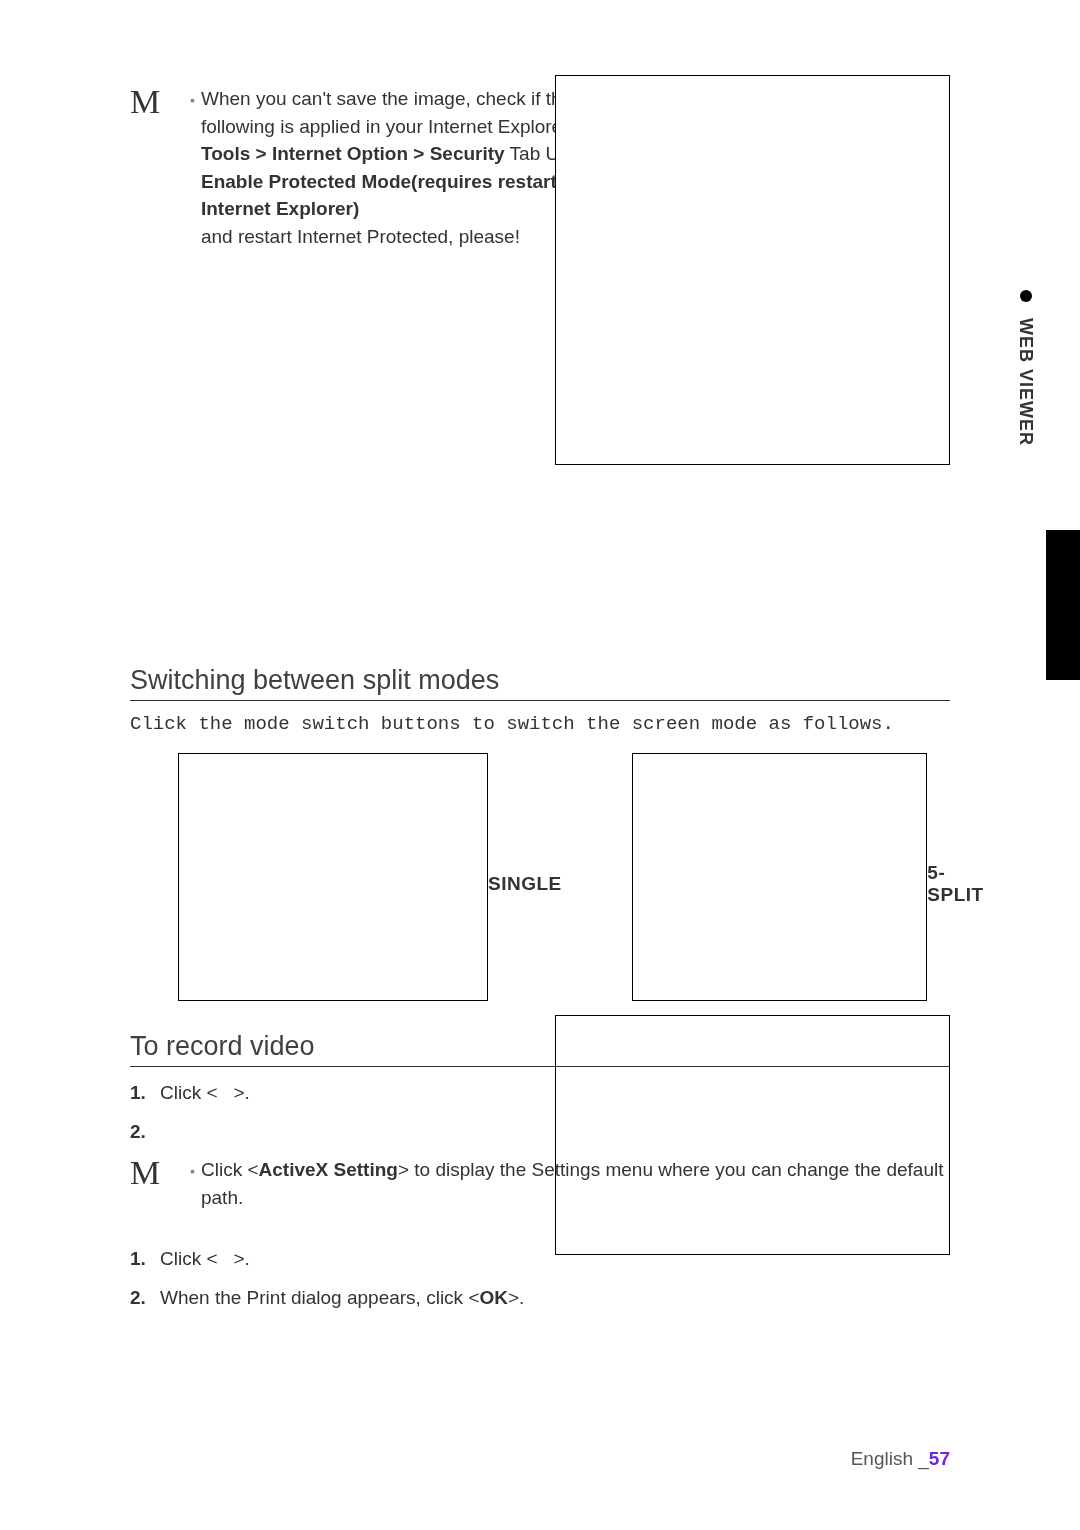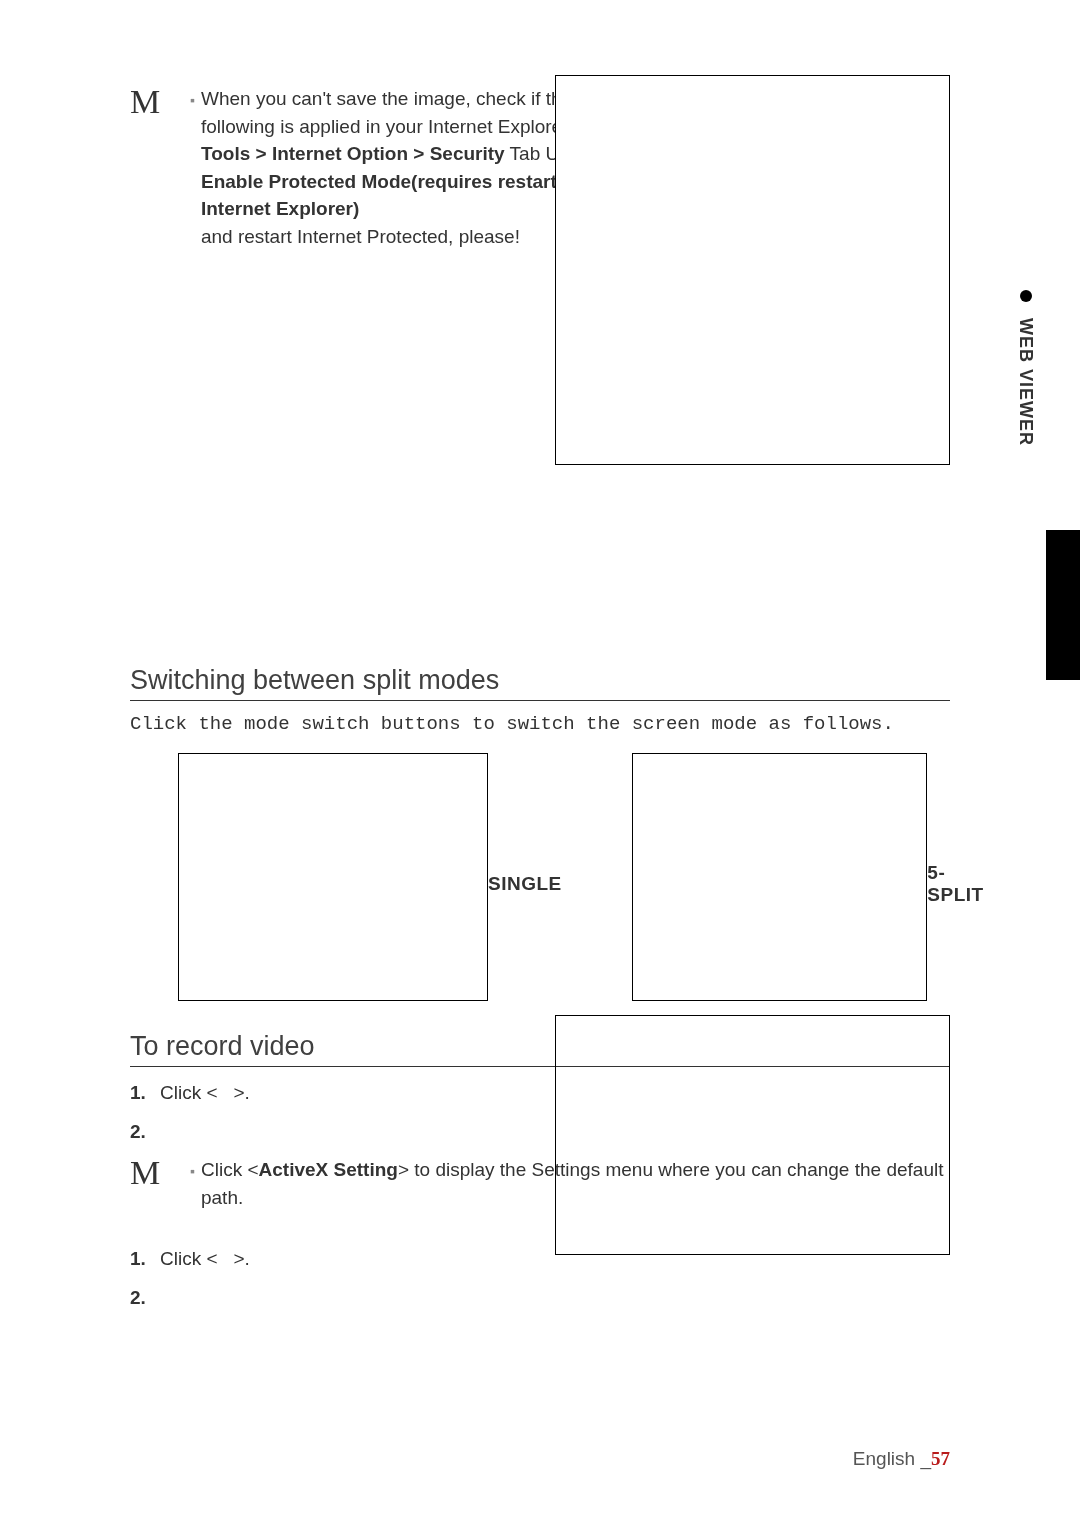--- a/index.html
+++ b/index.html
@@ -136,21 +136,21 @@
     height: 240px;
     border: 1.5px solid #000;
   }
   .footer {
     position: absolute;
     bottom: 60px;
     right: 130px;
     font-size: 19px;
     color: #555;
   }
-  .footer-num { font-weight: bold; color: #b91c1c; font-family: Liberation Serif, serif; }
+  .footer-num { font-weight: bold; color: #6d28d9; }
 </style>
 </head>
 <body>
 
 <div class="page">
 
   <div class="side-label">
     <span class="side-bullet"></span>
     <span>WEB VIEWER</span>
   </div>
@@ -208,20 +208,21 @@
   </div>
 
   <div class="print-section">
     <div class="ol" style="max-width:420px;">
       <div class="ol-item">
         <span class="ol-num">1.</span>
         <span><span>Click &lt;</span>&nbsp;&nbsp;&nbsp;<span>&gt;.</span></span>
       </div>
       <div class="ol-item">
         <span class="ol-num">2.</span>
+        <span><span>When the Print dialog appears, click &lt;</span><span class="bold">OK</span><span>&gt;.</span></span>
       </div>
     </div>
     <div class="print-box" style="top:1015px;"></div>
   </div>
 
   <div class="footer">
     <span>English _</span><span class="footer-num">57</span>
   </div>
 
 </div>

